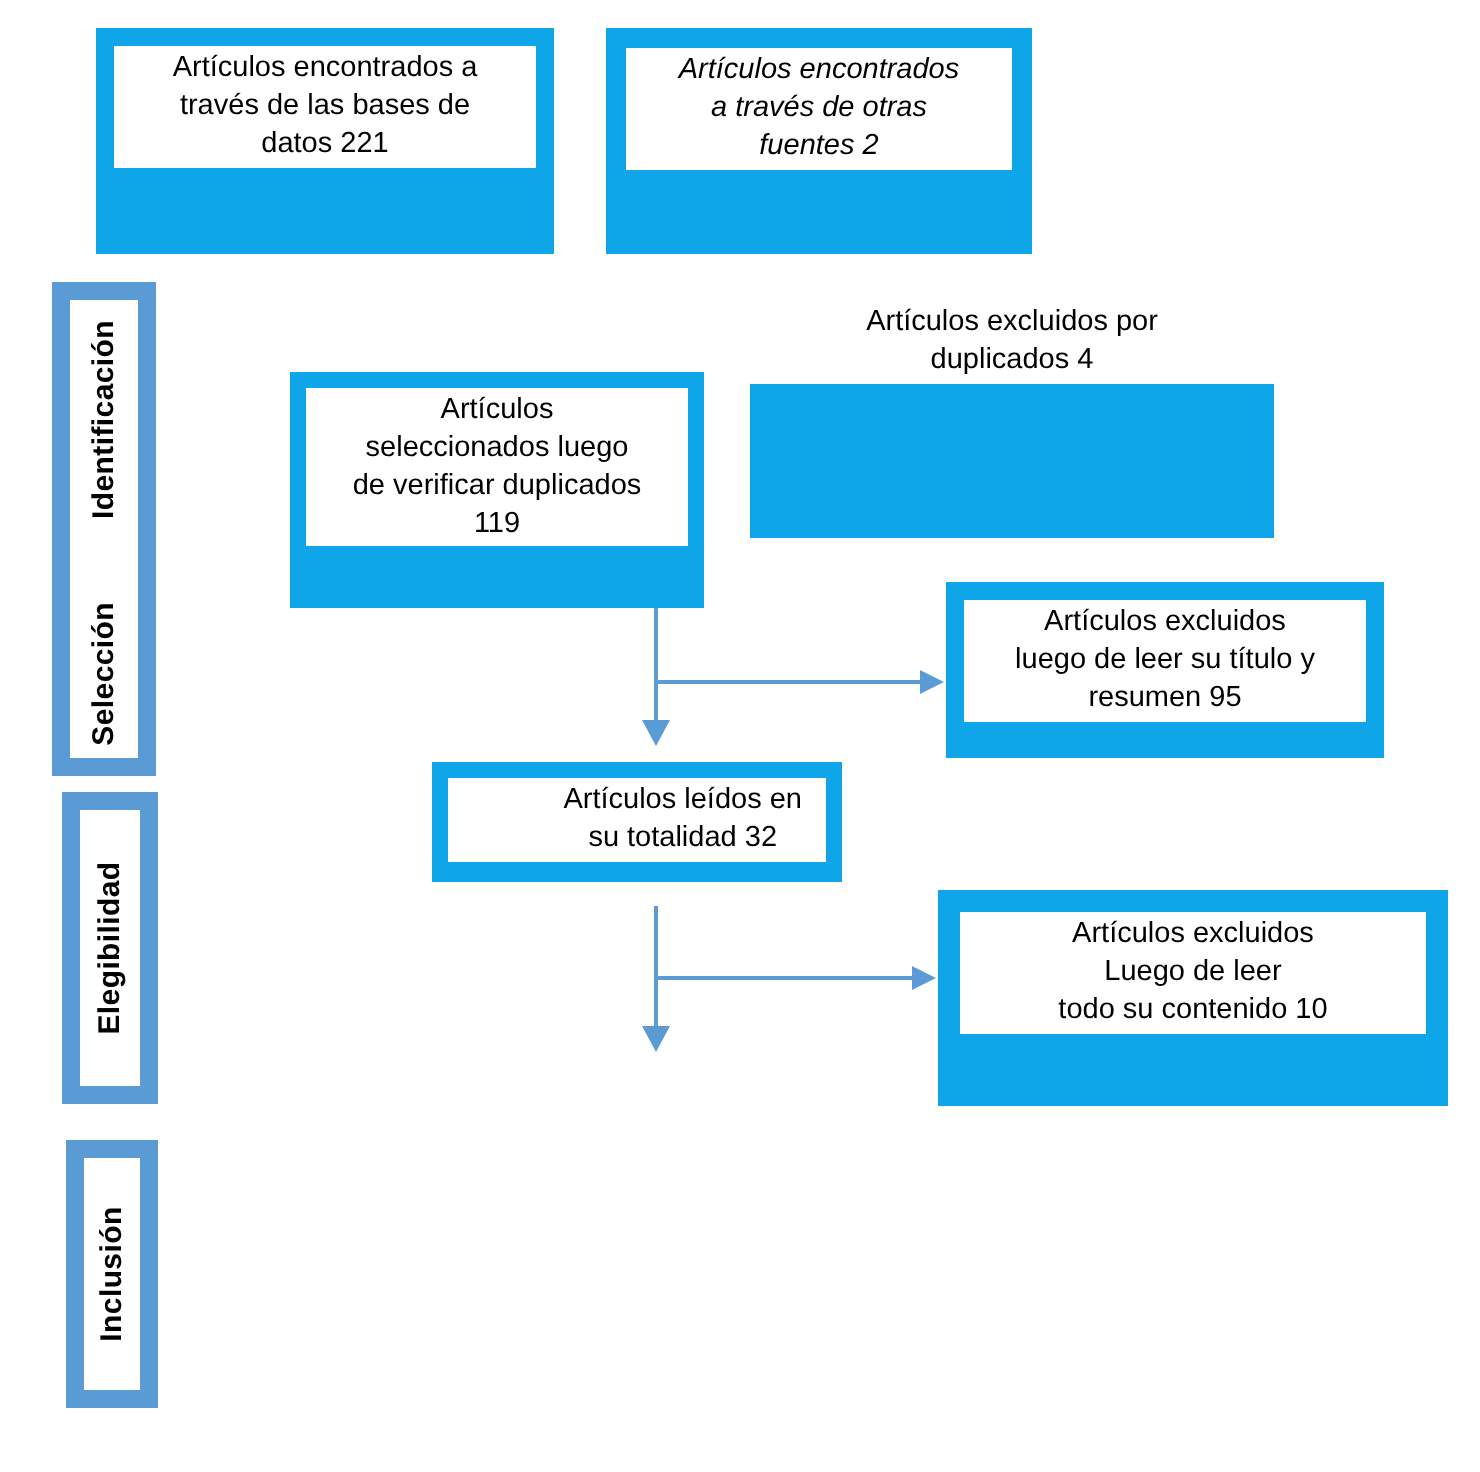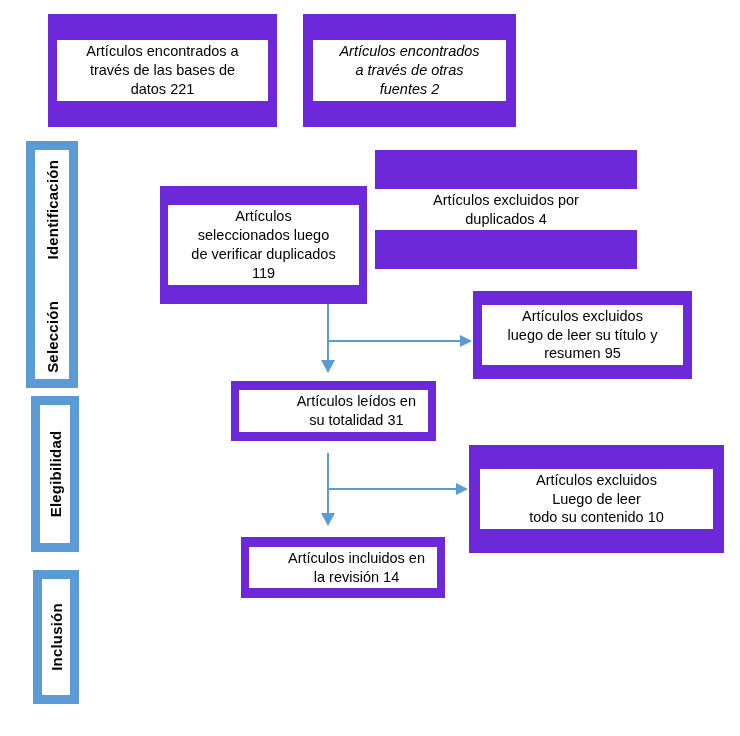--- a/index.html
+++ b/index.html
@@ -17,39 +17,39 @@
     position: relative;
     width: 740px;
     height: 736px;
     background: #ffffff;
     overflow: hidden;
   }
 
   
   .node {
     position: absolute;
-    background: #6d28d9;
+    background: #0ea5e9;
     display: flex;
-    align-items: center;
+    align-items: flex-start;
     justify-content: stretch;
   }
   .node > .inner {
     flex: 1 1 auto;
     background: #FFFFFF;
     display: flex;
     align-items: center;
     justify-content: center;
     text-align: center;
     line-height: 1.30;
     font-size: 14.5px;
     color: #000000;
     padding: 2px 4px;
     white-space: pre-line;
   }
-  .node.pad8  { padding: 8px; margin-left: 15px; }
+  .node.pad8  { padding: 8px; }
   .node.pad9  { padding: 9px; }
   .node.pad10 { padding: 10px; font-style: italic; }
   .node.pad11 { padding: 11px; }
   .node.pad12 { padding: 0; }
 
   
   .inner.rightish { justify-content: flex-end; padding-right: 12px; }
 
   
   .stage {
@@ -151,33 +151,29 @@
   </div>
 
   <div class="node pad9" style="left:473px; top:291px; width:219px; height:88px;">
     <div class="inner">Artículos excluidos
 luego de leer su título y
 resumen 95</div>
   </div>
 
   <div class="node pad8" style="left:216px; top:381px; width:205px; height:60px;">
     <div class="inner rightish">Artículos leídos en
-su totalidad 31</div>
+su totalidad 32</div>
   </div>
 
   <div class="node pad11" style="left:469px; top:445px; width:255px; height:108px;">
     <div class="inner">Artículos excluidos
 Luego de leer
 todo su contenido 10</div>
   </div>
 
-  <div class="node pad8" style="left:226px; top:537px; width:204px; height:61px;">
-    <div class="inner rightish">Artículos incluidos en
-la revisión 14</div>
-  </div>
 
   <div class="vline" style="left:327px; top:304px; height:58px;"></div>
   <div class="arrow-down" style="left:321px; top:360px;"></div>
 
   <div class="hline" style="left:327px; top:340px; width:134px;"></div>
   <div class="arrow-right" style="left:460px; top:335px;"></div>
 
   <div class="vline" style="left:327px; top:453px; height:62px;"></div>
   <div class="arrow-down" style="left:321px; top:513px;"></div>
 

